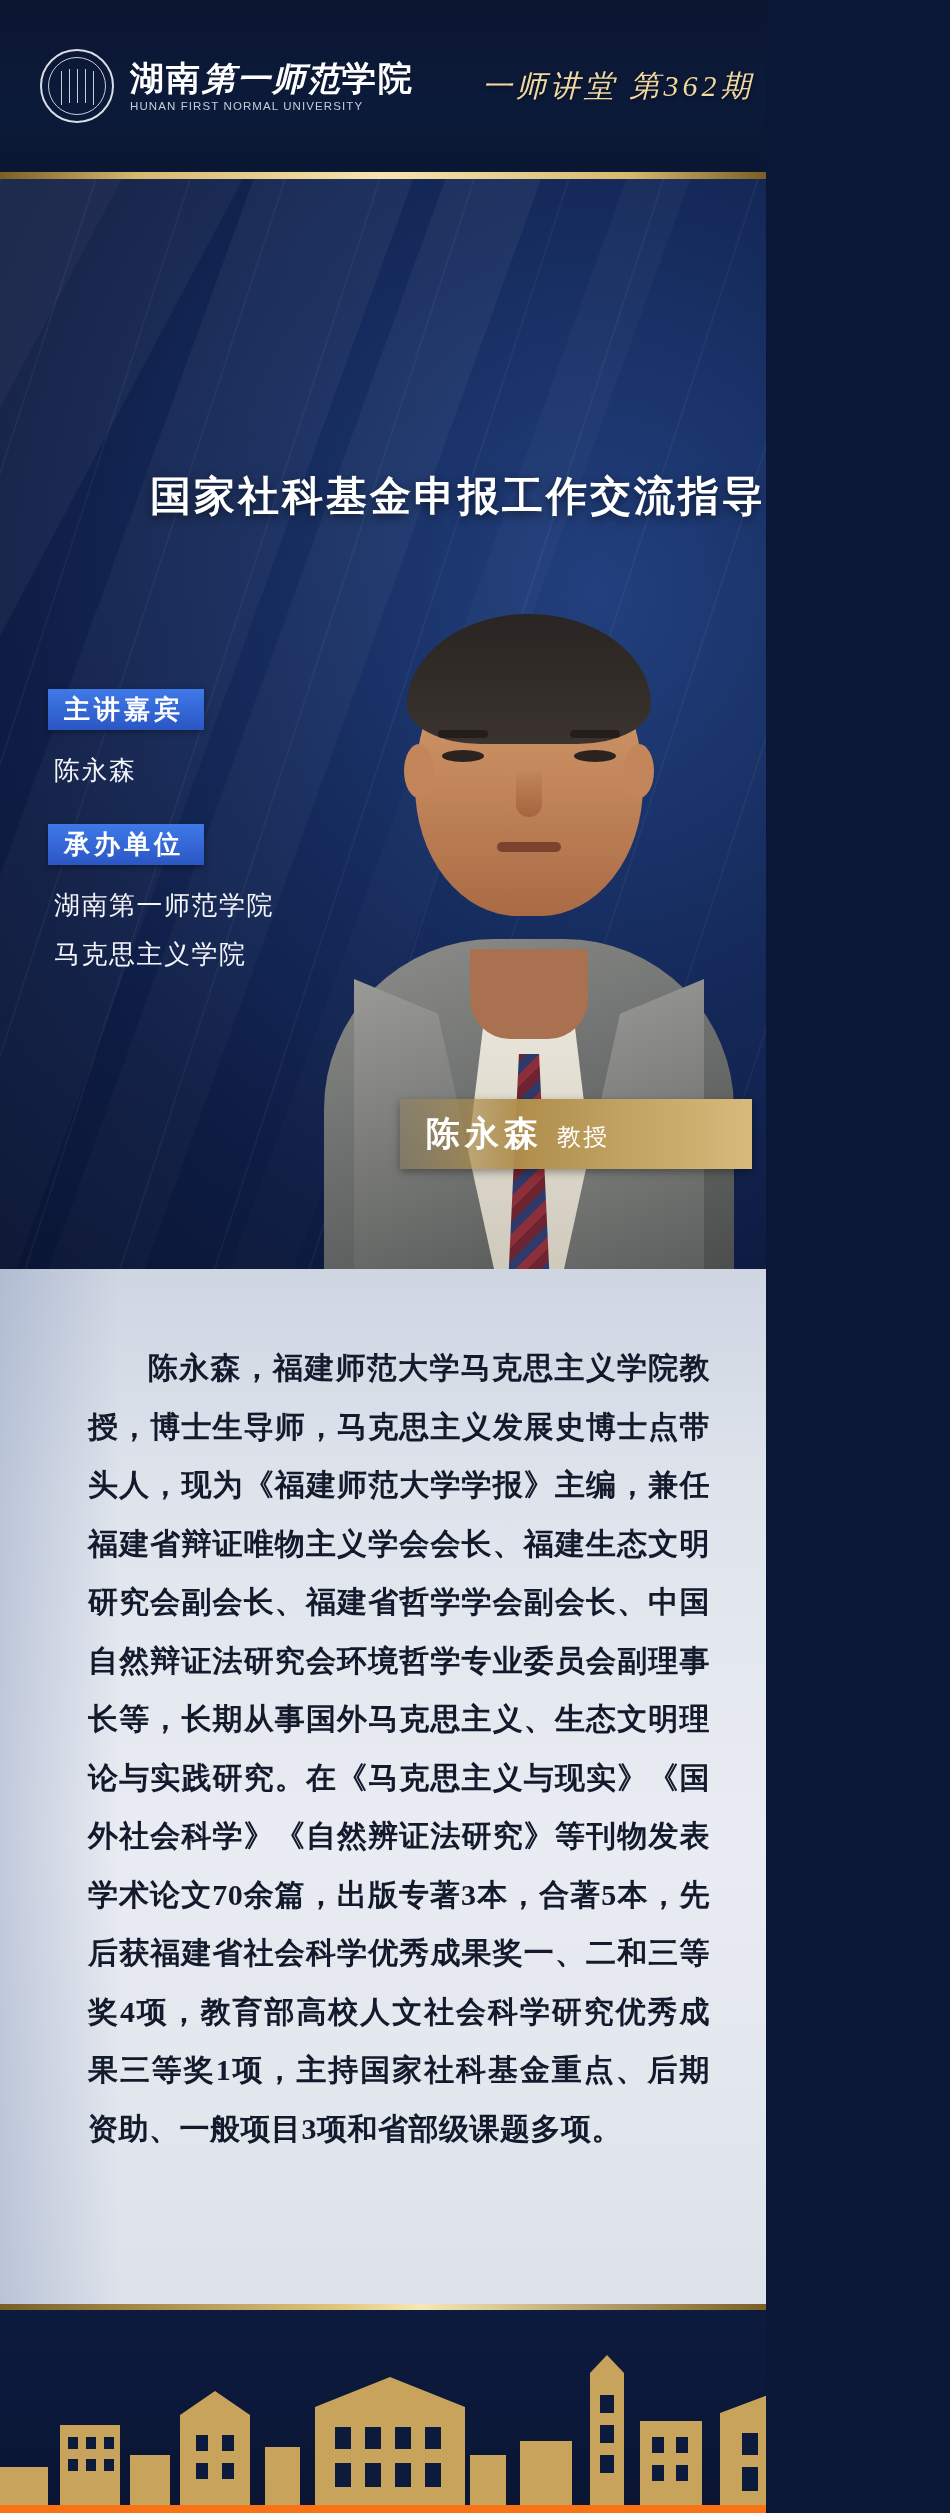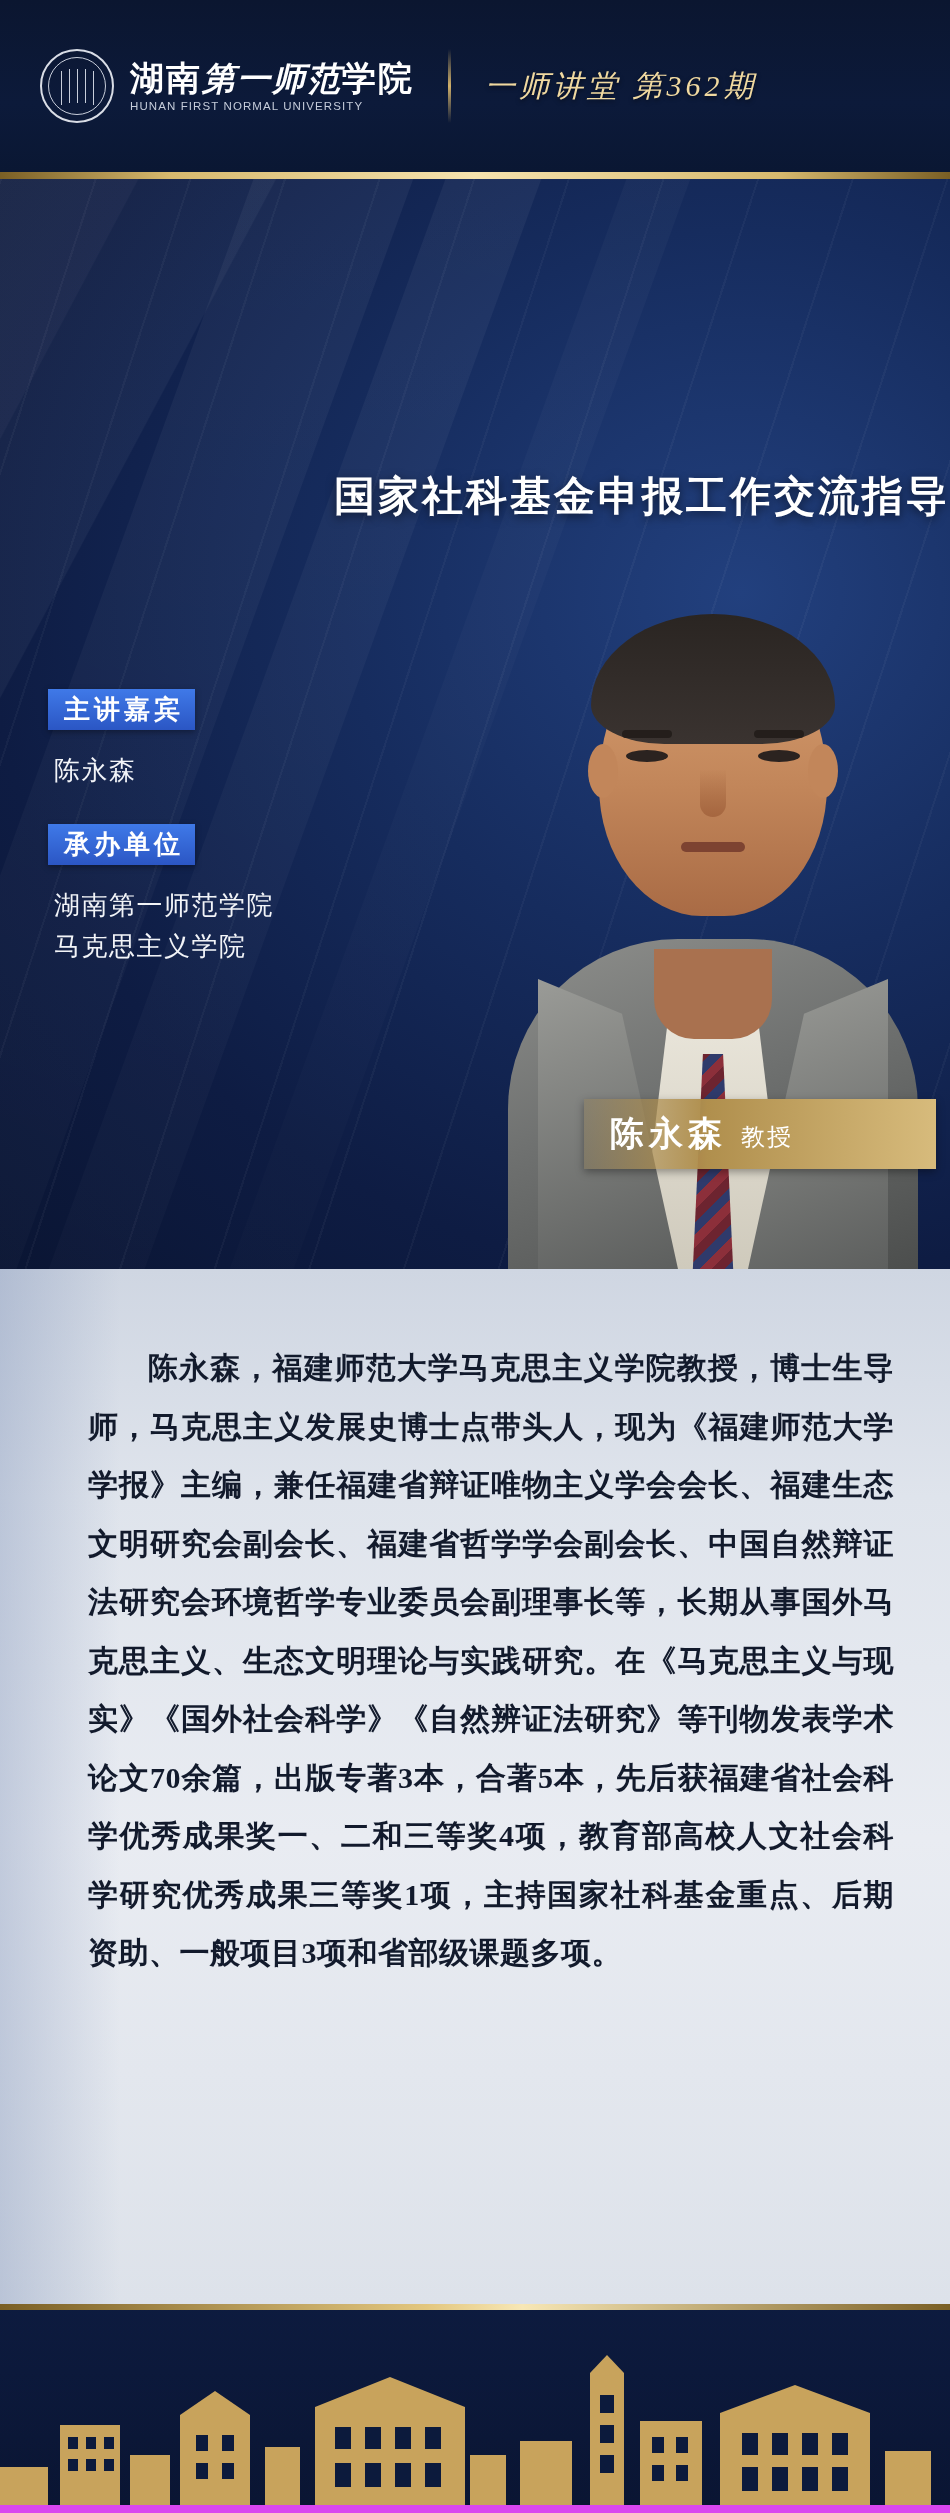--- a/index.html
+++ b/index.html
@@ -5,24 +5,24 @@
   html, body {
     margin: 0;
     padding: 0;
     background: #0a1736;
   }
   body {
     font-family: "Liberation Sans", sans-serif;
   }
   .poster {
     position: relative;
-    width: 950px;
+    width: 766px;
     height: 2513px;
     overflow: hidden;
-    background: #d946ef;
+    background: #f97316;
   }
 
   
   .header {
     position: relative;
     height: 172px;
     background: linear-gradient(180deg, #0b1630 0%, #0c1a3a 60%, #0a1733 100%);
     display: flex;
     align-items: center;
     padding: 0 40px;
@@ -146,21 +146,21 @@
     top: 510px;
     width: 470px;
   }
   .tag {
     display: inline-block;
     background: linear-gradient(180deg, #3f79e8, #2b56c4);
     color: #ffffff;
     font-size: 26px;
     font-weight: bold;
     letter-spacing: 4px;
-    padding: 7px 11px 8px 16px;
+    padding: 7px 20px 8px 16px;
     line-height: 1;
     box-shadow: 0 2px 6px rgba(0,0,0,.35);
   }
   .info-value {
     color: #f2f4f8;
     font-size: 26px;
     letter-spacing: 1.5px;
     margin: 22px 0 0 6px;
     line-height: 1.45;
   }
@@ -403,21 +403,21 @@
       <div class="info-block">
         <div class="tag">主讲嘉宾</div>
         <div class="info-value">陈永森</div>
       </div>
 
 
 
       <div class="info-block">
         <div class="tag">承办单位</div>
         <div class="info-value">湖南第一师范学院</div>
-        <div class="info-value small-gap" style="margin-top:4px;">马克思主义学院</div>
+        <div class="info-value small-gap" style="margin-top:12px;">马克思主义学院</div>
       </div>
 
     </div>
 
     <div class="portrait">
       <div class="p-suit"></div>
       <div class="p-shirt"></div>
       <div class="p-tie"></div>
       <div class="p-lapel-l"></div>
       <div class="p-lapel-r"></div>

